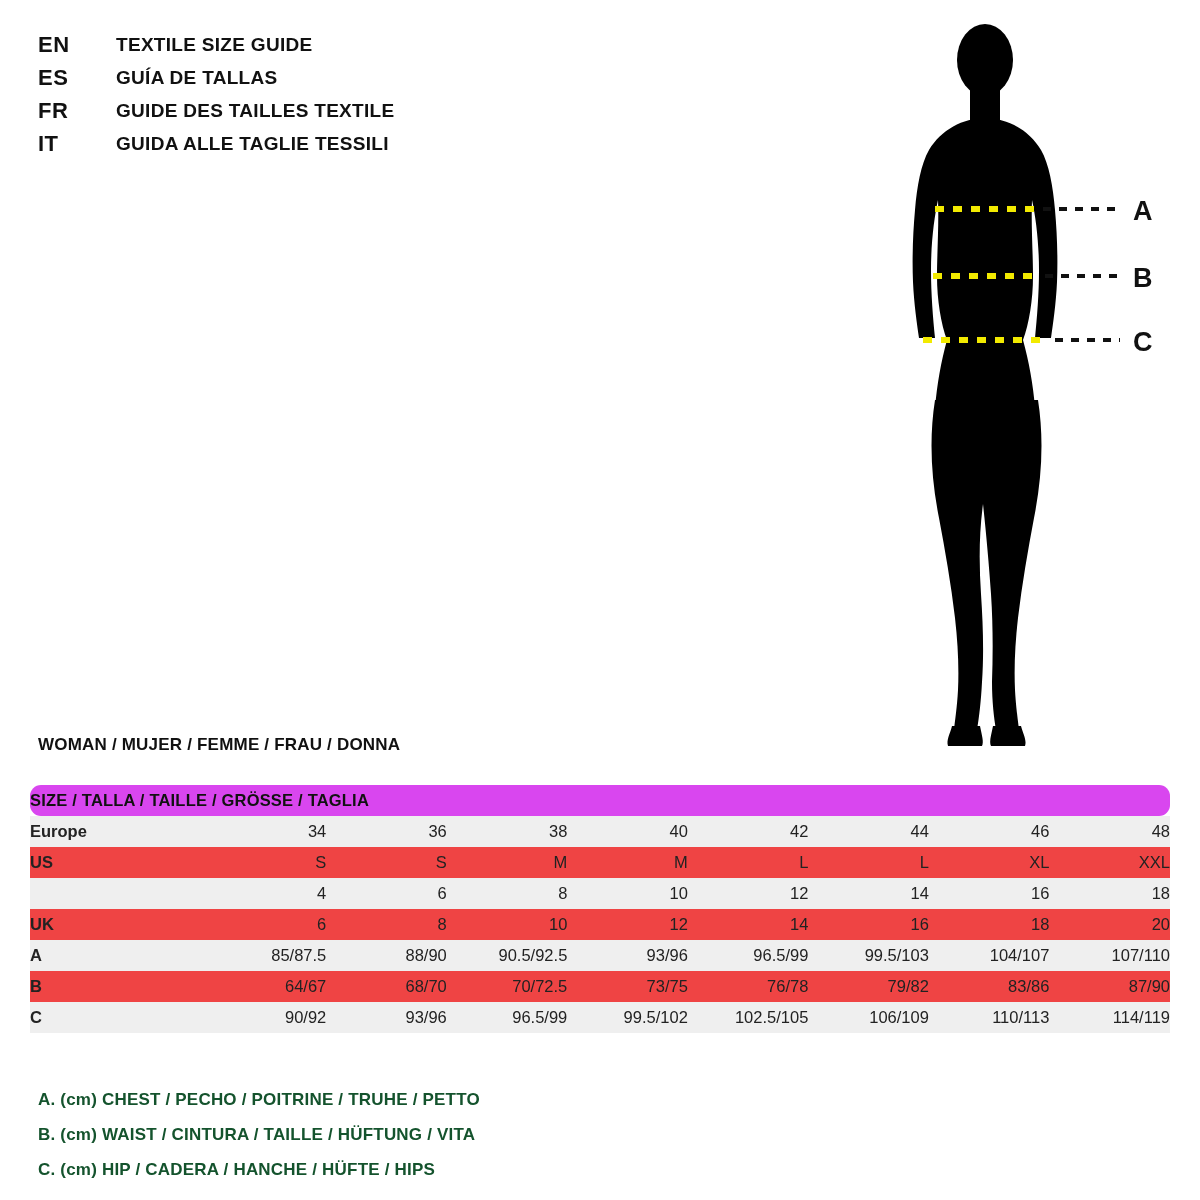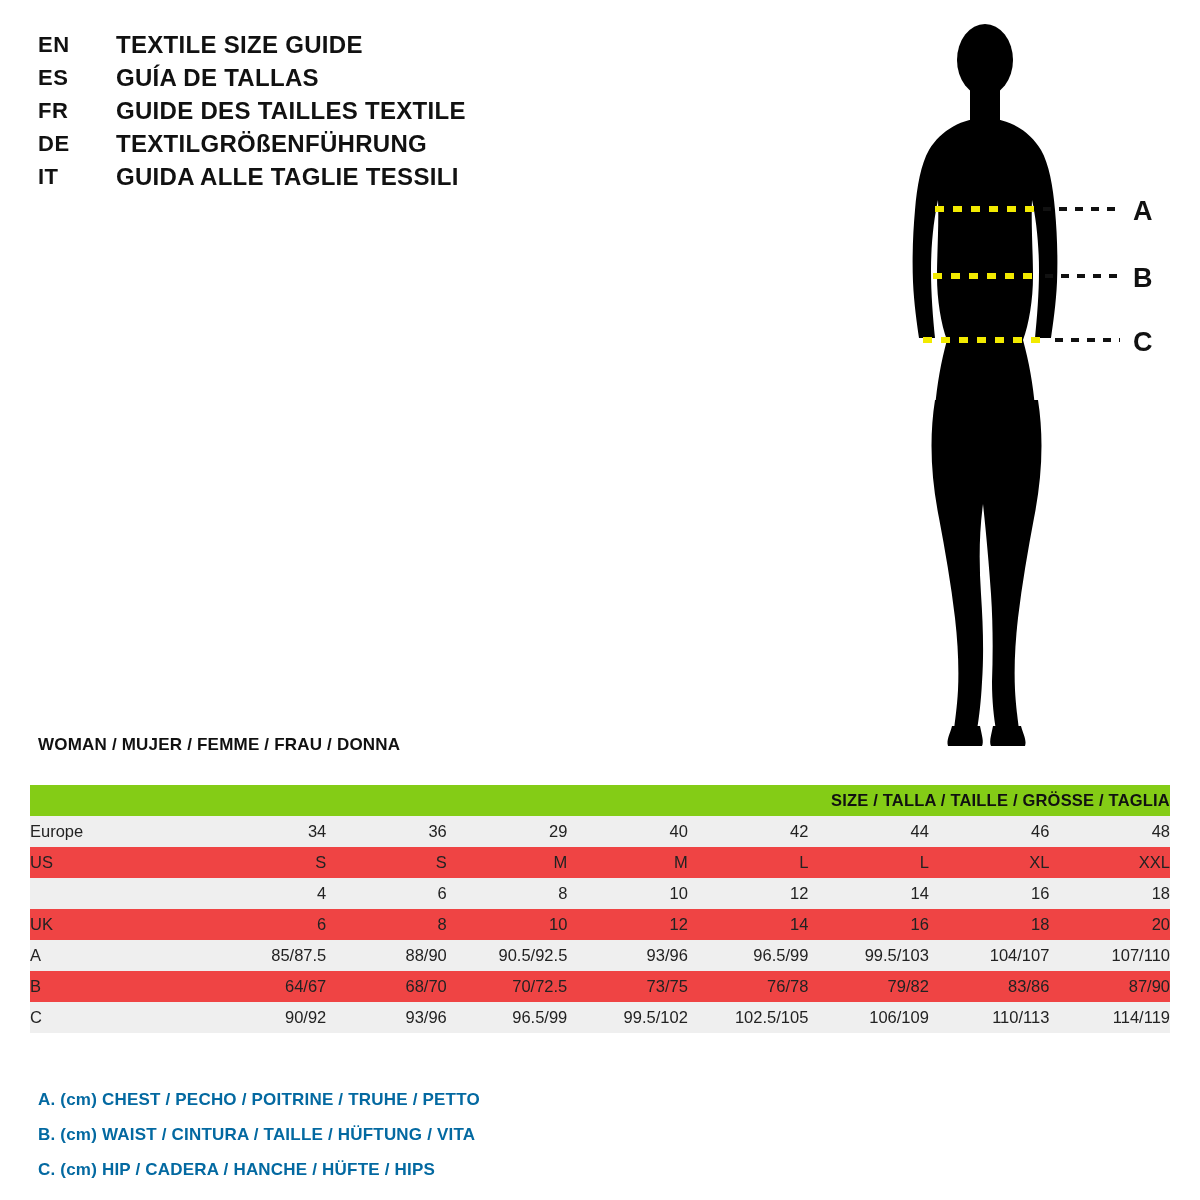--- a/index.html
+++ b/index.html
@@ -34,21 +34,21 @@
     height: 33px;
   }
   .title-lang {
     width: 78px;
     font-size: 22px;
     font-weight: bold;
     letter-spacing: 0.5px;
     color: #111;
   }
   .title-text {
-    font-size: 24px;
+    font-size: 19px;
     font-weight: bold;
     letter-spacing: 0.3px;
     color: #111;
     white-space: nowrap;
   }
 
   
   .figure {
     position: absolute;
     left: 855px;
@@ -81,54 +81,55 @@
     font-size: 16.5px;
     color: #222;
   }
   table.size-table th,
   table.size-table td {
     padding: 0;
     height: 31px;
     vertical-align: middle;
   }
   .hdr-row th {
-    background: #84cc16;
-    text-align: right;
+    background: #d946ef;
+    text-align: left;
     font-weight: bold;
     font-size: 16.5px;
     padding-left: 10px;
     letter-spacing: 0.2px;
     color: #111;
     height: 30px;
+    border-radius: 11px;
   }
   .row-odd td { background: #efefef; }
   .row-even td { background: #ef4444; }
   td.rowlabel {
     text-align: left;
     padding-left: 10px;
     width: 175px;
-    font-weight: normal;
+    font-weight: bold;
   }
   td.val {
     text-align: right;
     width: 120px;
   }
 
   
   .legend {
     position: absolute;
     left: 38px;
     top: 1090px;
     width: 700px;
   }
   .legend-line {
     font-size: 17px;
     font-weight: bold;
     letter-spacing: 0.2px;
-    color: #0369a1;
+    color: #14532d;
     margin-bottom: 15px;
     white-space: nowrap;
   }
 </style>
 </head>
 <body>
 
 <div class="page">
 
   <div class="titles">
@@ -136,24 +137,20 @@
       <div class="title-lang">EN</div>
       <div class="title-text">TEXTILE SIZE GUIDE</div>
     </div>
     <div class="title-row">
       <div class="title-lang">ES</div>
       <div class="title-text">GUÍA DE TALLAS</div>
     </div>
     <div class="title-row">
       <div class="title-lang">FR</div>
       <div class="title-text">GUIDE DES TAILLES TEXTILE</div>
-    </div>
-    <div class="title-row">
-      <div class="title-lang">DE</div>
-      <div class="title-text">TEXTILGRÖßENFÜHRUNG</div>
     </div>
     <div class="title-row">
       <div class="title-lang">IT</div>
       <div class="title-text">GUIDA ALLE TAGLIE TESSILI</div>
     </div>
   </div>
 
   <div class="figure">
     <svg width="330" height="740" viewBox="0 0 330 740" xmlns="http://www.w3.org/2000/svg">
       <g fill="#000000">
@@ -240,21 +237,21 @@
     <thead>
       <tr class="hdr-row">
         <th colspan="9">SIZE / TALLA / TAILLE / GRÖSSE / TAGLIA</th>
       </tr>
     </thead>
     <tbody>
       <tr class="row-odd">
         <td class="rowlabel">Europe</td>
         <td class="val">34</td>
         <td class="val">36</td>
-        <td class="val">29</td>
+        <td class="val">38</td>
         <td class="val">40</td>
         <td class="val">42</td>
         <td class="val">44</td>
         <td class="val">46</td>
         <td class="val">48</td>
       </tr>
       <tr class="row-even">
         <td class="rowlabel">US</td>
         <td class="val">S</td>
         <td class="val">S</td>

